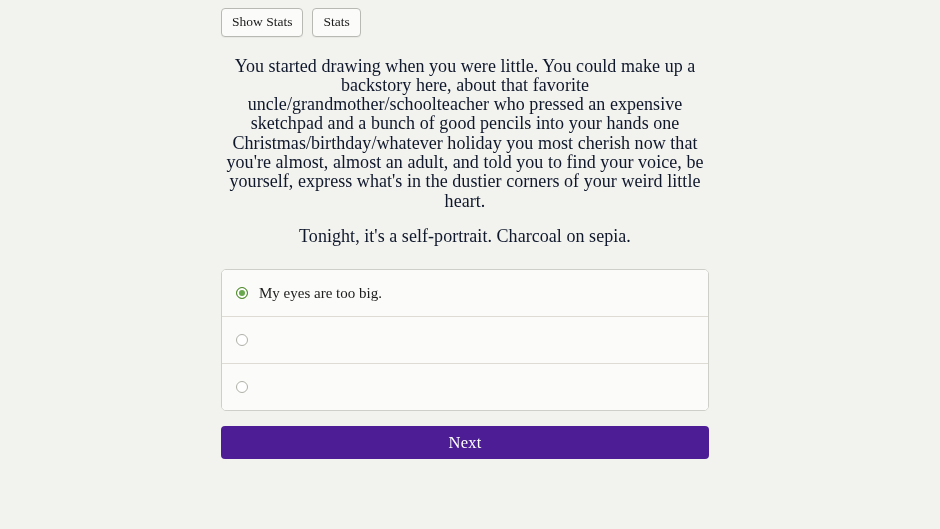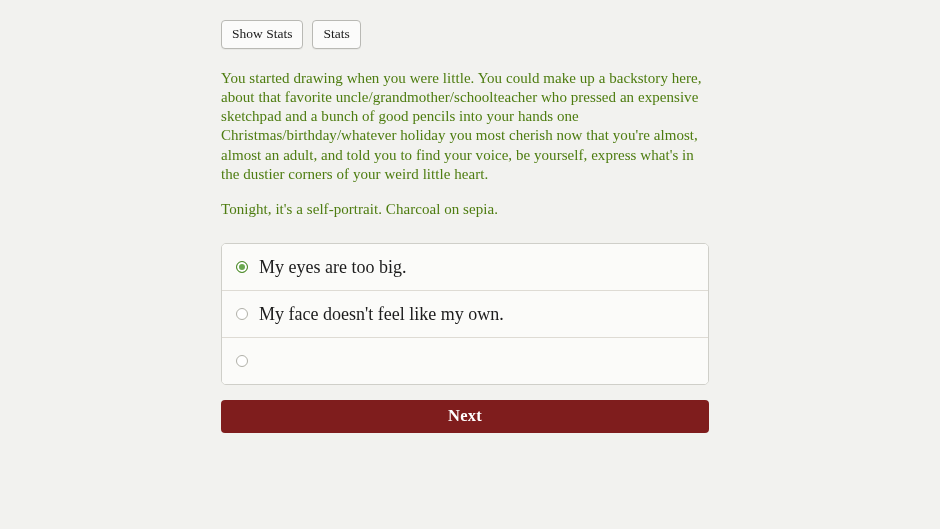--- a/index.html
+++ b/index.html
@@ -23,21 +23,21 @@
   .content {
     position: absolute;
     left: 221px;
     top: 0;
     width: 488px;
   }
   
   .buttonbar {
     display: flex;
     gap: 9px;
-    padding-top: 20px;
+    padding-top: 8px;
     align-items: flex-start;
   }
   .topbtn {
     font-family: "Liberation Serif", serif;
     font-size: 13.5px;
     line-height: 1;
     color: #1a1a1a;
     background: #fbfbfa;
     border: 1px solid #b9b9b4;
     border-radius: 4px;
@@ -46,24 +46,25 @@
     box-shadow: 0 1px 0 rgba(0,0,0,0.04);
     white-space: nowrap;
   }
 
   
   .story {
     margin-top: 20px;
   }
   .story p {
     margin: 0 0 16px 0;
-    font-size: 15px;
+    font-size: 18px;
     line-height: 19.3px;
-    color: #4d7c0f;
+    color: #0f172a;
     letter-spacing: 0.05px;
+    text-align: center;
   }
   .story p:last-child { margin-bottom: 0; }
 
   
   .choices {
     margin-top: 23px;
     border: 1px solid #cfcfc9;
     border-radius: 5px;
     background: #fbfbf9;
     overflow: hidden;
@@ -90,37 +91,37 @@
     flex: 0 0 auto;
     box-sizing: border-box;
     position: relative;
   }
   .choice.selected .radio {
     border: 1px solid #4e8a2a;
     background: #6aa84f;
     box-shadow: inset 0 0 0 2px #ffffff;
   }
   .choice-label {
-    font-size: 18px;
+    font-size: 15px;
     line-height: 1;
     color: #1c1c1c;
   }
 
   
   .nextbtn {
     margin-top: 15px;
     width: 100%;
     height: 33px;
-    background: #7f1d1d;
+    background: #4c1d95;
     color: #ffffff;
     border: none;
     border-radius: 4px;
     font-family: "Liberation Serif", serif;
     font-size: 16.5px;
-    font-weight: bold;
+    font-weight: normal;
     cursor: pointer;
     letter-spacing: 0.2px;
   }
 </style>
 </head>
 <body>
 
 <div class="page">
   <div class="content">
 
@@ -134,21 +135,20 @@
       <p>Tonight, it's a self-portrait. Charcoal on sepia.</p>
     </div>
 
     <div class="choices">
       <div class="choice selected">
         <span class="radio"></span>
         <span class="choice-label">My eyes are too big.</span>
       </div>
       <div class="choice">
         <span class="radio"></span>
-        <span class="choice-label">My face doesn't feel like my own.</span>
       </div>
       <div class="choice">
         <span class="radio"></span>
       </div>
     </div>
 
     <button class="nextbtn">Next</button>
 
   </div>
 </div>

